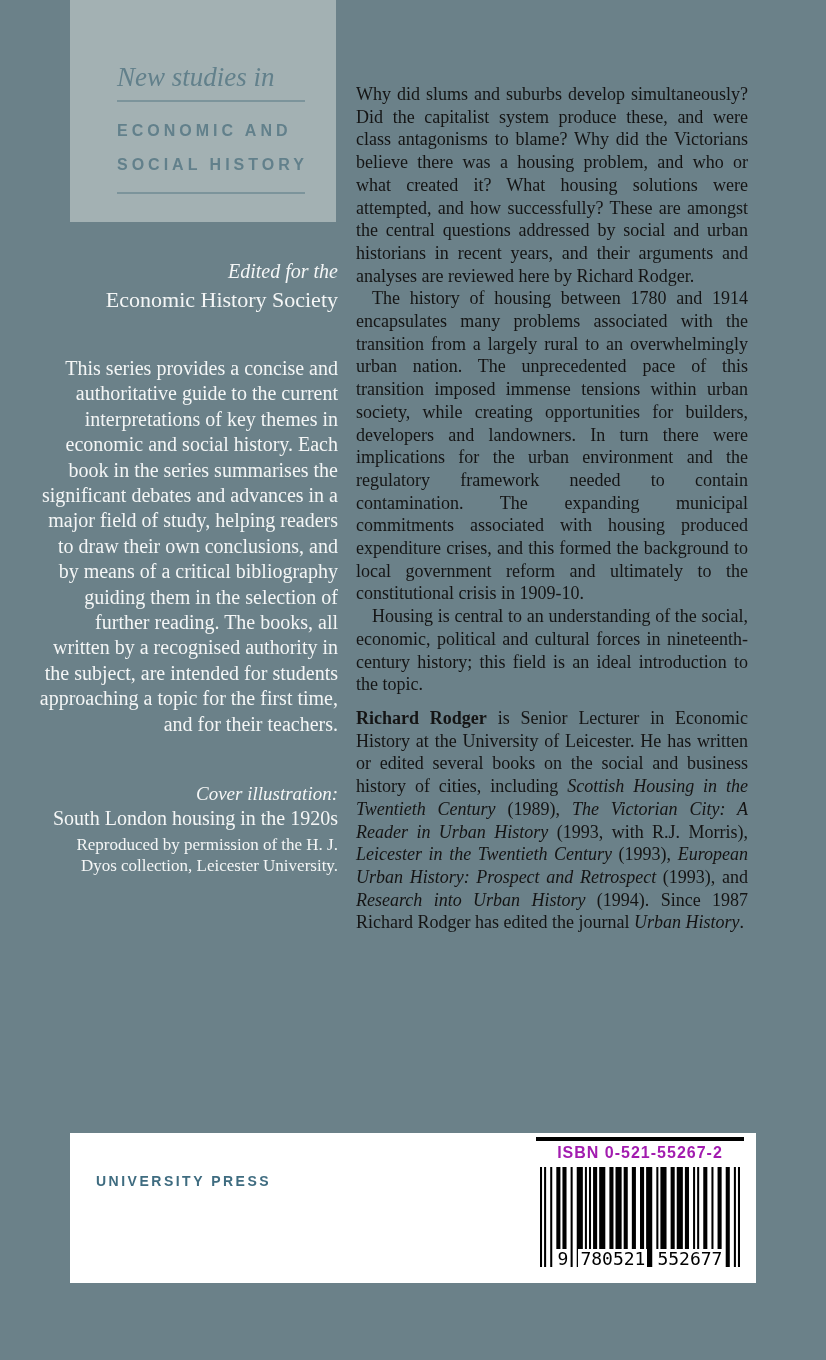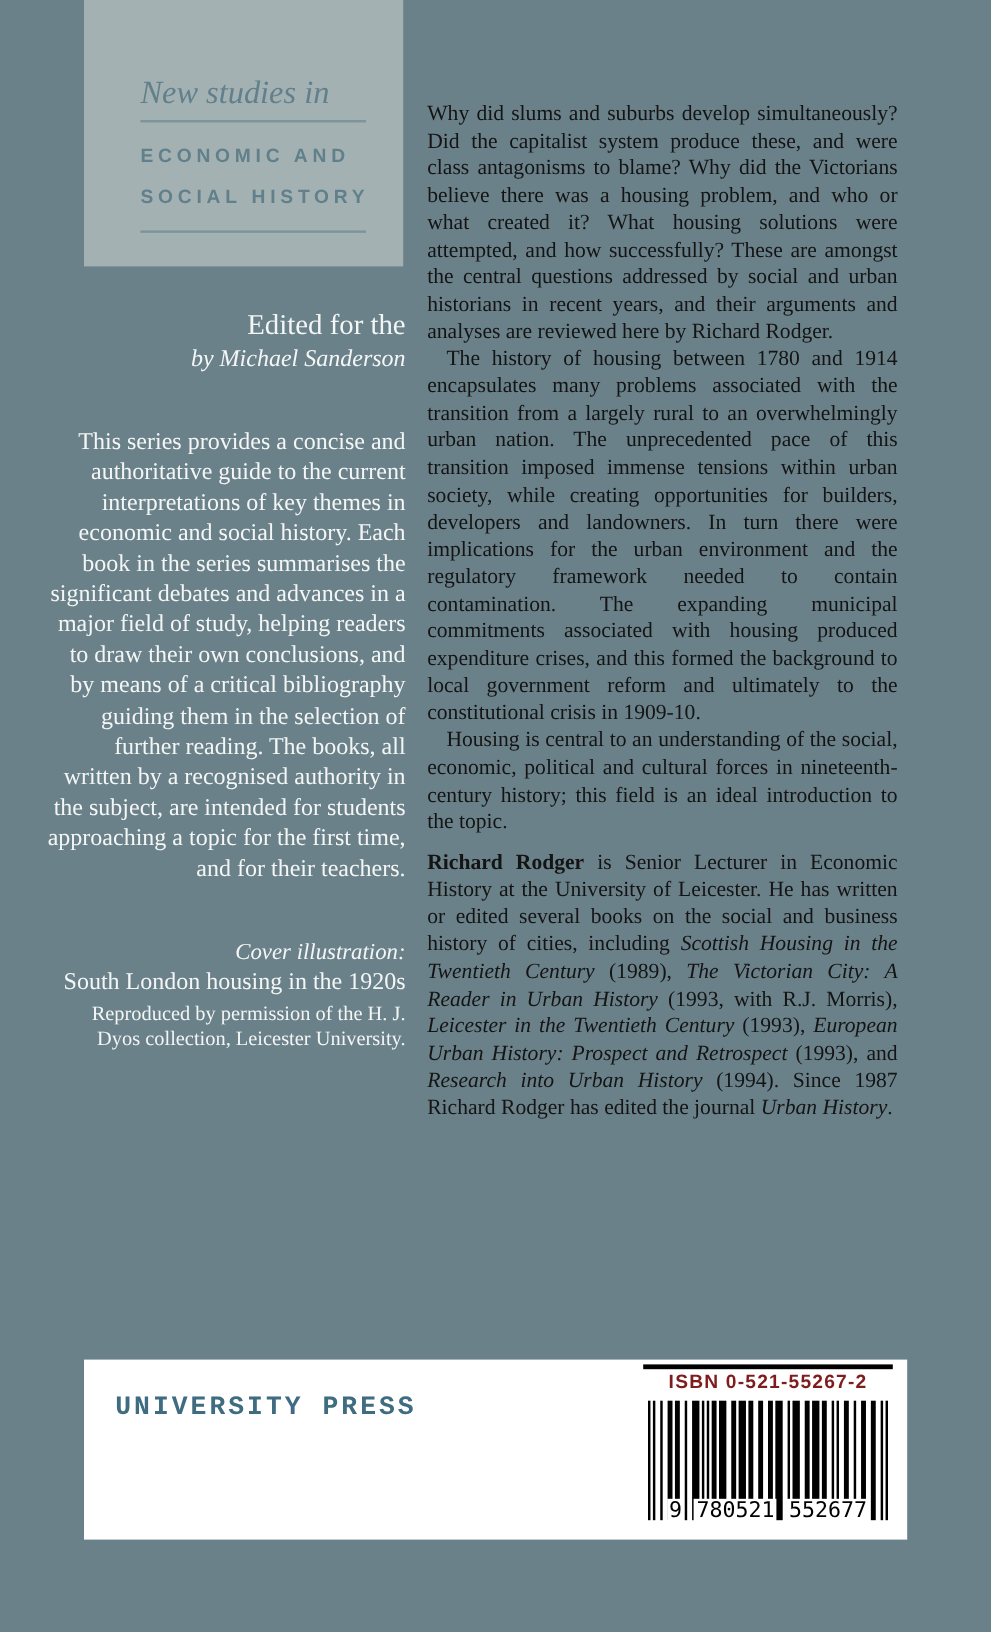--- a/index.html
+++ b/index.html
@@ -20,21 +20,21 @@
   .panel-rule.second{margin-top:10px;}
   .series-caps{
     font-family:"Liberation Sans", sans-serif;font-weight:700;
     font-size:16px;letter-spacing:4px;line-height:34px;
   }
   
   .left-col{
     position:absolute;left:38px;top:258px;width:300px;
     text-align:right;color:var(--left-text,#f4f6f6);
   }
-  .imprint-line1{font-size:24px;line-height:27px;}
+  .imprint-line1{font-style:italic;font-size:20px;line-height:27px;}
   .imprint-line2{font-size:22px;line-height:29px;}
   .imprint-line3{font-style:italic;font-size:20px;line-height:29px;}
   .blurb{margin-top:42px;font-size:20px;line-height:25.4px;}
   .cover-label{margin-top:44px;font-style:italic;font-size:19px;line-height:25px;}
   .cover-title{font-size:20px;line-height:24.5px;}
   .cover-credit{margin-top:3px;font-size:17px;line-height:21.5px;}
   
   .right-col{
     position:absolute;left:356px;top:83px;width:392px;
     color:var(--right-text,#141414);font-size:18px;line-height:22.7px;
@@ -47,30 +47,30 @@
   .footer{
     position:absolute;left:70px;top:1133px;width:686px;height:150px;
     background:var(--footer-bg,#ffffff);
   }
   .publisher{position:absolute;left:26px;top:24px;color:var(--brand,#436e80);}
   .publisher-name{
     font-family:"Liberation Serif", serif;font-weight:700;
     font-size:38px;line-height:40px;letter-spacing:1px;
   }
   .publisher-sub{
-    font-family:Liberation Mono, monospace;font-weight:700;
-    font-size:22px;letter-spacing:2.5px;margin-top:3px;
+    font-family:Liberation Sans, sans-serif;font-weight:700;
+    font-size:14px;letter-spacing:2.5px;margin-top:16px;
   }
   .barcode-block{
     position:absolute;right:12px;top:4px;width:208px;
     border-top:4px solid #000;padding-top:3px;
   }
   .isbn{
     font-family:"Liberation Sans", sans-serif;font-weight:700;
-    font-size:16px;letter-spacing:1px;text-align:center;color:#7f1d1d;
+    font-size:16px;letter-spacing:1px;text-align:center;color:#a21caf;
   }
   .barcode-wrap{position:relative;margin-top:5px;height:100px;}
   .barcode-wrap svg{position:absolute;left:4px;right:4px;top:0;width:200px;height:100px;fill:#000;}
   .barcode-digits{
     position:absolute;bottom:-2px;left:0;right:0;
     display:flex;justify-content:center;gap:8px;
     font-family:"DejaVu Sans Mono", monospace;font-size:18px;color:#000;
   }
   .barcode-digits span{background:#fff;padding:0 2px;line-height:20px;}
 </style>
@@ -82,21 +82,21 @@
   <div class="series-panel">
     <div class="eyebrow">New studies in</div>
     <div class="panel-rule"></div>
     <div class="series-caps">ECONOMIC AND</div>
     <div class="series-caps">SOCIAL HISTORY</div>
     <div class="panel-rule second"></div>
   </div>
 
   <div class="left-col">
     <div class="imprint-line1">Edited for the</div>
-    <div class="imprint-line3">by Michael Sanderson</div>
+    <div class="imprint-line2">Economic History Society</div>
     <div class="blurb">This series provides a concise and authoritative guide to the current interpretations of key themes in economic and social history. Each book in the series summarises the significant debates and advances in a major field of study, helping readers to draw their own conclusions, and by means of a critical bibliography guiding them in the selection of further reading. The books, all written by a recognised authority in the subject, are intended for students approaching a topic for the first time, and for their teachers.</div>
     <div class="cover-label">Cover illustration:</div>
     <div class="cover-title">South London housing in the 1920s</div>
     <div class="cover-credit">Reproduced by permission of the H. J. Dyos collection, Leicester University.</div>
   </div>
 
   <div class="right-col">
     <p>Why did slums and suburbs develop simultaneously? Did the capitalist system produce these, and were class antagonisms to blame? Why did the Victorians believe there was a housing problem, and who or what created it? What housing solutions were attempted, and how successfully? These are amongst the central questions addressed by social and urban historians in recent years, and their arguments and analyses are reviewed here by Richard Rodger.</p>
     <p class="indent">The history of housing between 1780 and 1914 encapsulates many problems associated with the transition from a largely rural to an overwhelmingly urban nation. The unprecedented pace of this transition imposed immense tensions within urban society, while creating opportunities for builders, developers and landowners. In turn there were implications for the urban environment and the regulatory framework needed to contain contamination. The expanding municipal commitments associated with housing produced expenditure crises, and this formed the background to local government reform and ultimately to the constitutional crisis in 1909-10.</p>
     <p class="indent">Housing is central to an understanding of the social, economic, political and cultural forces in nineteenth-century history; this field is an ideal introduction to the topic.</p>

